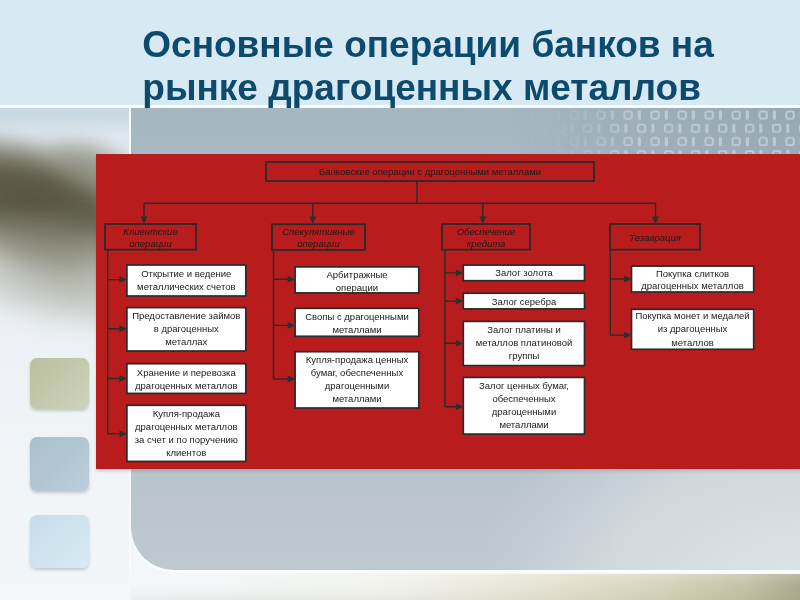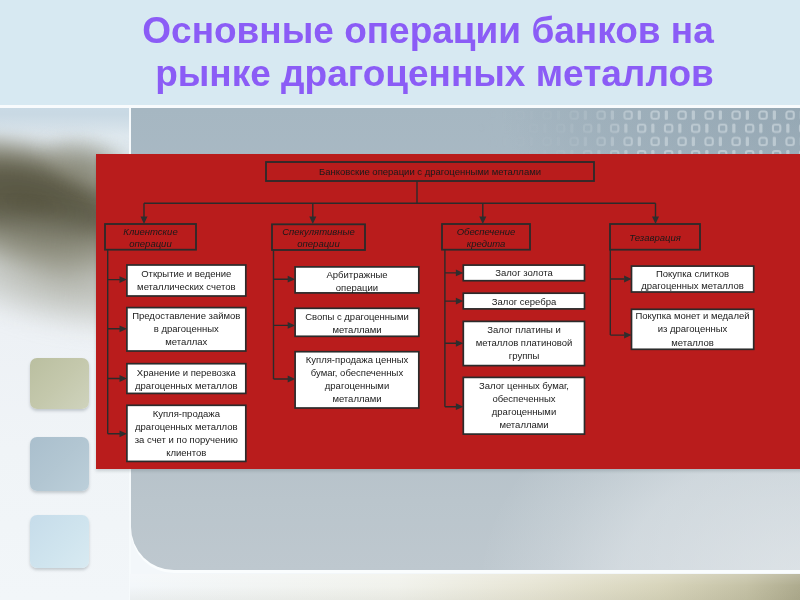--- a/index.html
+++ b/index.html
@@ -25,22 +25,22 @@
        background:linear-gradient(to bottom,#a6b7c2 0%,#a9b9c4 15%,#adbbc5 40%,#b3bfc8 65%,#bac5cc 85%,#bec8cf 100%);
        overflow:hidden;box-shadow:0 3px 0 0 #fafdfe;}
   .swoosh{position:absolute;left:0;top:0;width:100%;height:100%;
        background:radial-gradient(ellipse 430px 310px at 102% 104%, rgba(250,252,253,0.52) 0%, rgba(247,250,252,0.36) 45%, rgba(244,248,250,0.16) 62%, rgba(244,248,250,0) 78%);}
   .trdark{position:absolute;right:0;top:0;width:340px;height:190px;
        background:radial-gradient(ellipse 110% 105% at 100% 0%, rgba(115,136,150,0.33) 0%, rgba(125,145,158,0.18) 55%, rgba(130,148,160,0) 80%);}
   .patt{position:absolute;right:0;top:0;filter:blur(0.5px);}
   .divider{position:absolute;left:128.5px;top:104.5px;width:2.5px;height:495.5px;background:#f6fafc;}
   .band{position:absolute;left:0;top:0;width:800px;height:104.5px;background:#d7e9f2;}
   .gap{position:absolute;left:0;top:104.5px;width:800px;height:3.5px;background:#f8fbfd;}
-  .title{position:absolute;left:142.3px;top:9px;font-size:37px;line-height:43px;font-weight:bold;
-       color:#8b5cf6;letter-spacing:0px;white-space:nowrap;text-align:right;}
+  .title{position:absolute;left:142.3px;top:23px;font-size:37px;line-height:43px;font-weight:bold;
+       color:#0c4a6e;letter-spacing:0px;white-space:nowrap;}
   .footer{position:absolute;left:130px;top:574px;width:670px;height:26px;
        background:linear-gradient(to bottom, rgba(255,255,255,0.18) 0%, rgba(255,255,255,0) 45%, rgba(60,60,30,0.05) 100%),
        linear-gradient(to right,#f3f7fa 0%,#f1f2ec 40%,#e7e5d5 60%,#d8d5bc 79%,#c5c2a6 92%,#aeab8e 100%);}
   .whitepanel{position:absolute;left:96px;top:154px;width:748px;height:314.5px;background:#b91c1c;
        box-shadow:0 2px 3px rgba(80,95,105,0.25);}
   .sq{position:absolute;left:30px;width:59px;border-radius:7px;box-shadow:0 2px 3px rgba(110,120,130,0.35);}
   .sq1{top:358px;height:51px;background:linear-gradient(135deg,#babfa0 0%,#c4c8ac 50%,#cfd3bd 100%);}
   .sq2{top:437px;height:54px;background:linear-gradient(135deg,#aabfcd 0%,#b2c6d2 50%,#bccfda 100%);}
   .sq3{top:515px;height:53px;background:linear-gradient(135deg,#c6dcea 0%,#cfe4ee 55%,#d8eaf2 100%);}
 </style>

